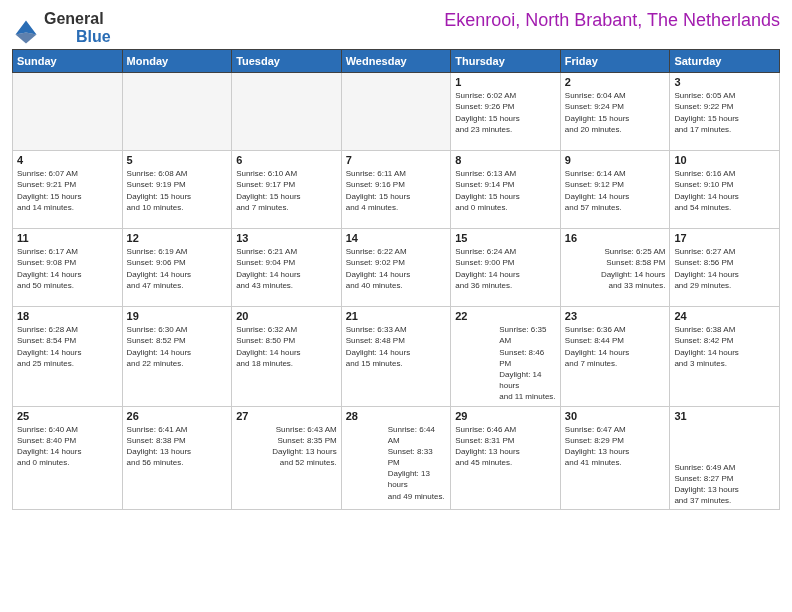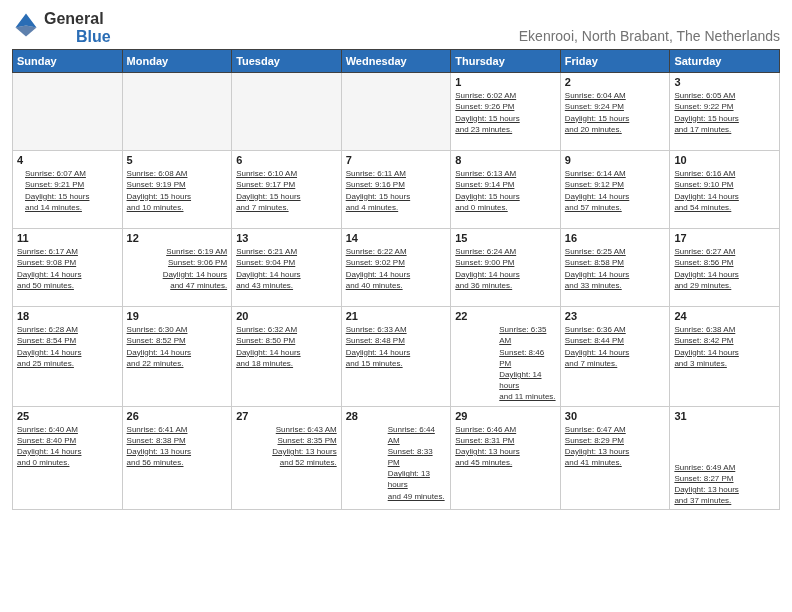--- a/index.html
+++ b/index.html
@@ -15,21 +15,21 @@
       padding: 10px 12px 8px 12px;
     }
     .header-row {
       display: flex;
       justify-content: space-between;
       align-items: flex-start;
       margin-bottom: 4px;
     }
     .logo {
       display: flex;
-      align-items: flex-start;
+      align-items: flex-end;
       gap: 0;
     }
     .logo-text {
       display: flex;
       flex-direction: column;
       line-height: 1.1;
     }
     .logo-general {
       font-size: 16px;
       font-weight: bold;
@@ -49,23 +49,23 @@
     .title-block {
       text-align: right;
     }
     .month-title {
       font-size: 36px;
       font-weight: 300;
       color: #222;
       line-height: 1;
     }
     .location-title {
-      font-size: 14px;
-      color: #737373;
-      margin-top: 18px;
+      font-size: 18px;
+      color: #a21caf;
+      margin-top: 0;
     }
     table {
       width: 100%;
       border-collapse: collapse;
       table-layout: fixed;
     }
     th {
       background: #2a6db5;
       color: #fff;
       font-size: 11px;
@@ -90,21 +90,20 @@
       font-size: 11px;
       font-weight: bold;
       color: #222;
       display: block;
       margin-bottom: 2px;
     }
     .day-info {
       font-size: 8px;
       line-height: 1.4;
       color: #333;
-      text-decoration: underline;
     }
     .footer {
       display: flex;
       align-items: center;
       margin-top: 4px;
       font-size: 9px;
       color: #555;
       gap: 8px;
     }
     .footer-box {
@@ -171,21 +170,21 @@
             <span class="day-num">3</span>
             <div class="day-info" style="white-space: pre-line;">Sunrise: 6:05 AM
 Sunset: 9:22 PM
 Daylight: 15 hours
 and 17 minutes.</div>
           </td>
         </tr>
         <tr>
           <td>
             <span class="day-num">4</span>
-            <div class="day-info" style="white-space: pre-line; margin-left: 8px;">Sunrise: 6:07 AM
+            <div class="day-info" style="white-space: pre-line;">Sunrise: 6:07 AM
 Sunset: 9:21 PM
 Daylight: 15 hours
 and 14 minutes.</div>
           </td>
           <td>
             <span class="day-num">5</span>
             <div class="day-info" style="white-space: pre-line;">Sunrise: 6:08 AM
 Sunset: 9:19 PM
 Daylight: 15 hours
 and 10 minutes.</div>
@@ -229,21 +228,21 @@
         <tr>
           <td>
             <span class="day-num">11</span>
             <div class="day-info" style="white-space: pre-line;">Sunrise: 6:17 AM
 Sunset: 9:08 PM
 Daylight: 14 hours
 and 50 minutes.</div>
           </td>
           <td>
             <span class="day-num">12</span>
-            <div class="day-info" style="white-space: pre-line; text-align: right;">Sunrise: 6:19 AM
+            <div class="day-info" style="white-space: pre-line;">Sunrise: 6:19 AM
 Sunset: 9:06 PM
 Daylight: 14 hours
 and 47 minutes.</div>
           </td>
           <td>
             <span class="day-num">13</span>
             <div class="day-info" style="white-space: pre-line;">Sunrise: 6:21 AM
 Sunset: 9:04 PM
 Daylight: 14 hours
 and 43 minutes.</div>
@@ -257,21 +256,21 @@
           </td>
           <td>
             <span class="day-num">15</span>
             <div class="day-info" style="white-space: pre-line;">Sunrise: 6:24 AM
 Sunset: 9:00 PM
 Daylight: 14 hours
 and 36 minutes.</div>
           </td>
           <td>
             <span class="day-num">16</span>
-            <div class="day-info" style="white-space: pre-line;">Sunrise: 6:25 AM
+            <div class="day-info" style="white-space: pre-line; text-align: right;">Sunrise: 6:25 AM
 Sunset: 8:58 PM
 Daylight: 14 hours
 and 33 minutes.</div>
           </td>
           <td>
             <span class="day-num">17</span>
             <div class="day-info" style="white-space: pre-line;">Sunrise: 6:27 AM
 Sunset: 8:56 PM
 Daylight: 14 hours
 and 29 minutes.</div>

